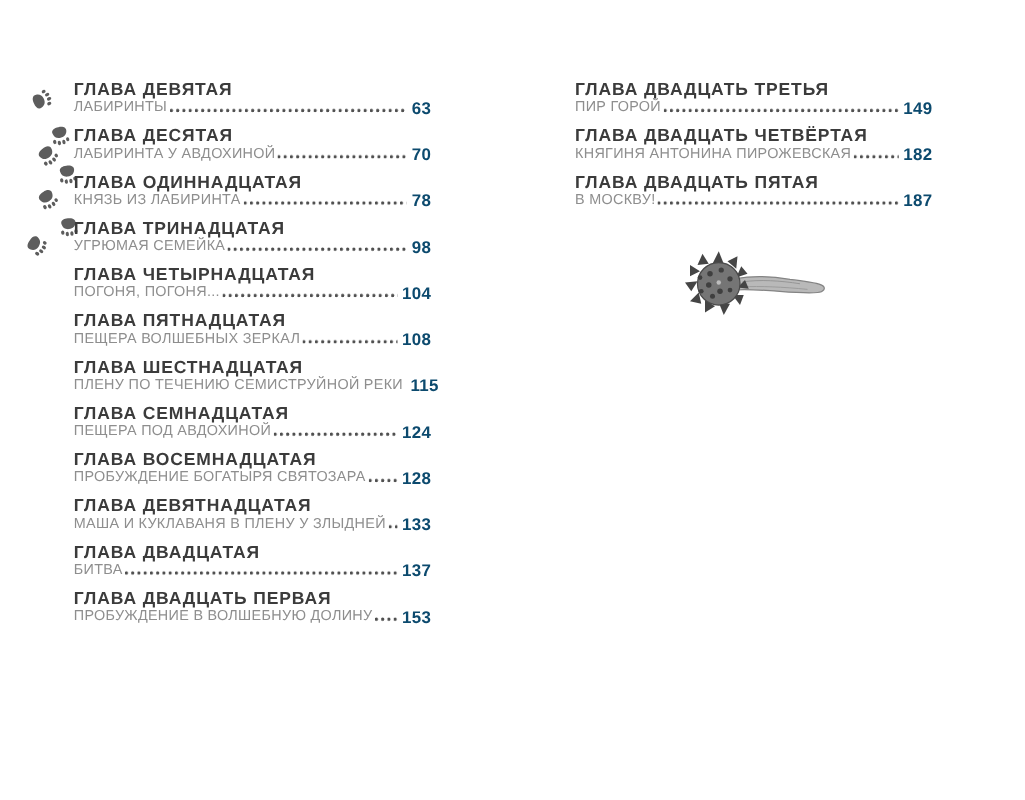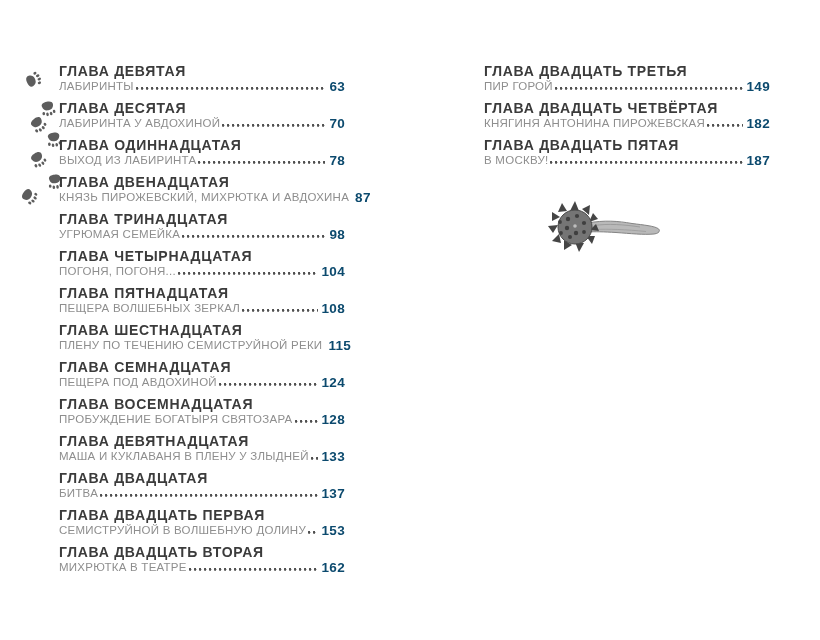--- a/index.html
+++ b/index.html
@@ -5,21 +5,21 @@
   html,body{margin:0;padding:0;background:#ffffff;}
   .page{
     position:relative;
     width:820px;height:640px;
     background:#ffffff;
     overflow:hidden;
     font-family:"Liberation Sans","DejaVu Sans",sans-serif;
   }
   .toc-col{position:absolute;top:63px;width:286px;}
   .toc-col.left{left:59px;}
-  .toc-col.right{left:460px;margin-left:24px;}
+  .toc-col.right{left:460px;}
   .entry{margin-bottom:7px;}
   .entry-title{
     font-size:14px;font-weight:700;letter-spacing:.7px;
     line-height:17px;color:#3b3b3b;white-space:nowrap;
   }
   .entry-row{display:flex;align-items:flex-start;line-height:13px;}
   .entry-sub{
     font-size:11.5px;color:#8e8e8e;letter-spacing:.25px;
     white-space:nowrap;
   }
@@ -108,34 +108,26 @@
       <div class="entry-title">ГЛАВА ДЕСЯТАЯ</div>
       <div class="entry-row">
         <span class="entry-sub">ЛАБИРИНТА У АВДОХИНОЙ</span>
         <span class="leader"></span>
         <span class="entry-page">70</span>
       </div>
     </div>
     <div class="entry">
       <div class="entry-title">ГЛАВА ОДИННАДЦАТАЯ</div>
       <div class="entry-row">
-        <span class="entry-sub">ВЫХОД ИЗ ЛАБИРИНТА</span>
+        <span class="entry-sub">КНЯЗЬ ИЗ ЛАБИРИНТА</span>
         <span class="leader"></span>
         <span class="entry-page">78</span>
       </div>
     </div>
     <div class="entry">
-      <div class="entry-title">ГЛАВА ДВЕНАДЦАТАЯ</div>
-      <div class="entry-row">
-        <span class="entry-sub">КНЯЗЬ ПИРОЖЕВСКИЙ, МИХРЮТКА И АВДОХИНА</span>
-        <span class="leader"></span>
-        <span class="entry-page">87</span>
-      </div>
-    </div>
-    <div class="entry">
       <div class="entry-title">ГЛАВА ТРИНАДЦАТАЯ</div>
       <div class="entry-row">
         <span class="entry-sub">УГРЮМАЯ СЕМЕЙКА</span>
         <span class="leader"></span>
         <span class="entry-page">98</span>
       </div>
     </div>
     <div class="entry">
       <div class="entry-title">ГЛАВА ЧЕТЫРНАДЦАТАЯ</div>
       <div class="entry-row">
@@ -188,33 +180,25 @@
       <div class="entry-title">ГЛАВА ДВАДЦАТАЯ</div>
       <div class="entry-row">
         <span class="entry-sub">БИТВА</span>
         <span class="leader"></span>
         <span class="entry-page">137</span>
       </div>
     </div>
     <div class="entry">
       <div class="entry-title">ГЛАВА ДВАДЦАТЬ ПЕРВАЯ</div>
       <div class="entry-row">
-        <span class="entry-sub">СЕМИСТРУЙНОЙ В ВОЛШЕБНУЮ ДОЛИНУ</span>
+        <span class="entry-sub">ПРОБУЖДЕНИЕ В ВОЛШЕБНУЮ ДОЛИНУ</span>
         <span class="leader"></span>
         <span class="entry-page">153</span>
       </div>
     </div>
-    <div class="entry">
-      <div class="entry-title">ГЛАВА ДВАДЦАТЬ ВТОРАЯ</div>
-      <div class="entry-row">
-        <span class="entry-sub">МИХРЮТКА В ТЕАТРЕ</span>
-        <span class="leader"></span>
-        <span class="entry-page">162</span>
-      </div>
-    </div>
   </div>
 
   <div class="toc-col right">
     <div class="entry">
       <div class="entry-title">ГЛАВА ДВАДЦАТЬ ТРЕТЬЯ</div>
       <div class="entry-row">
         <span class="entry-sub">ПИР ГОРОЙ</span>
         <span class="leader"></span>
         <span class="entry-page">149</span>
       </div>

